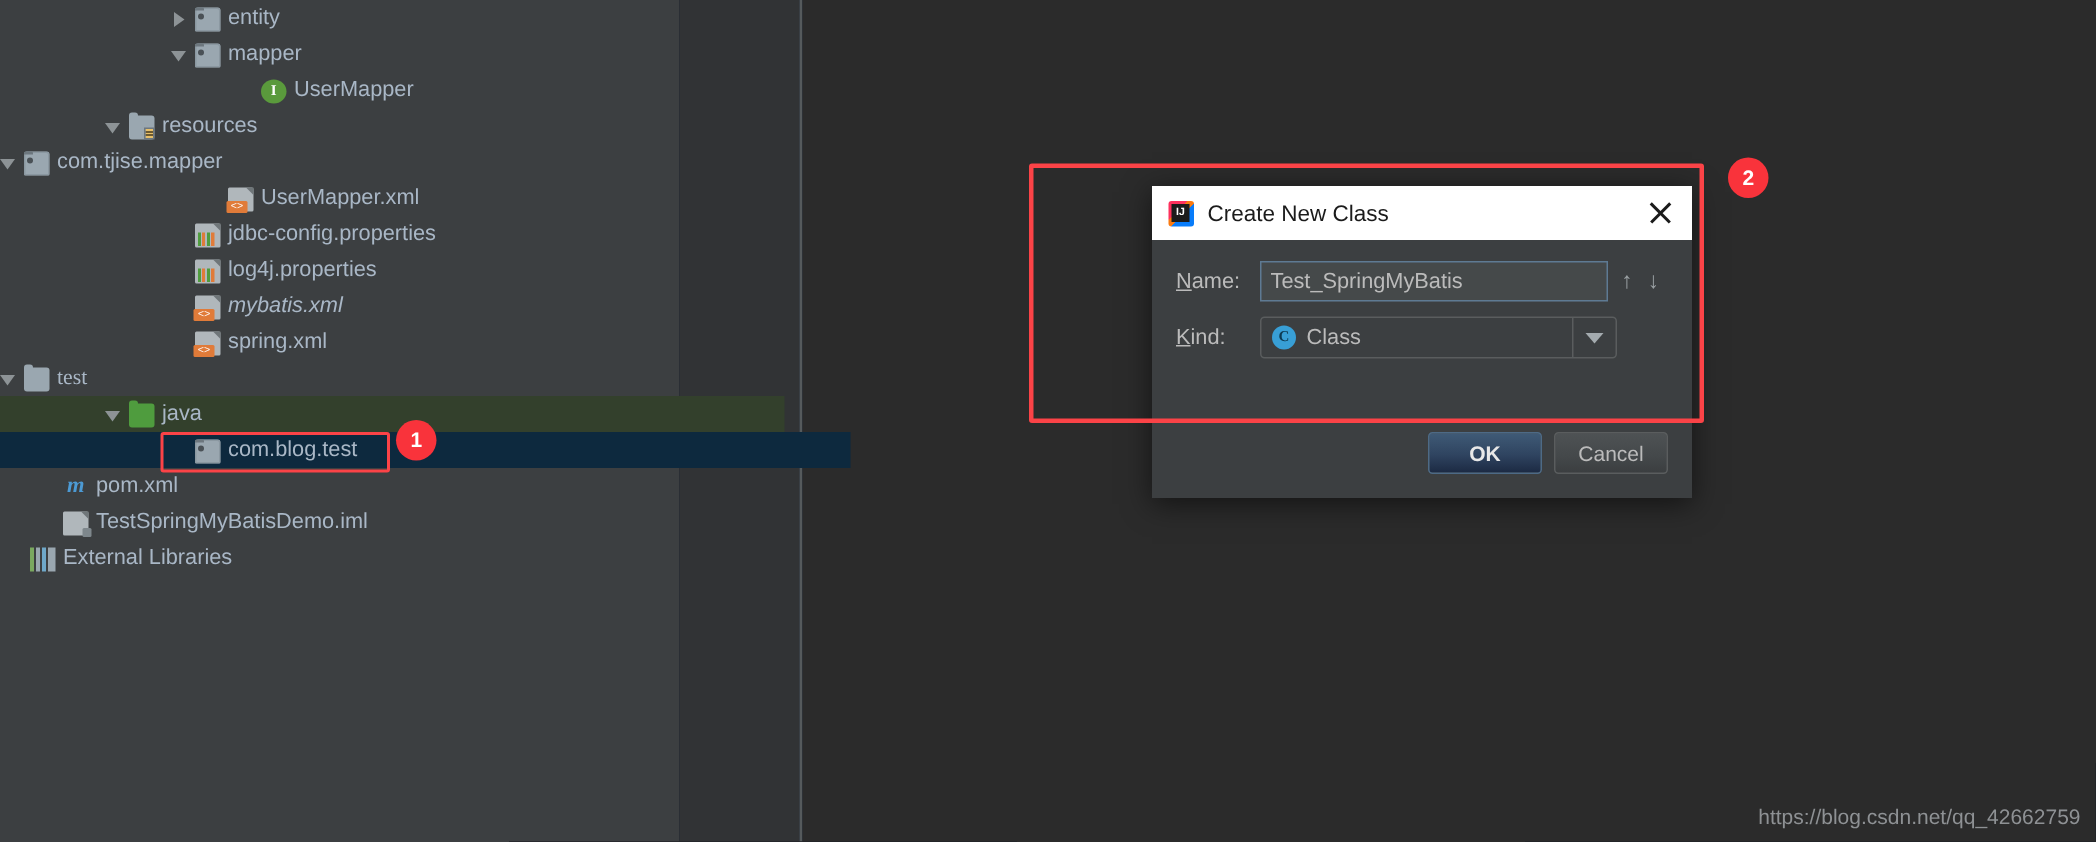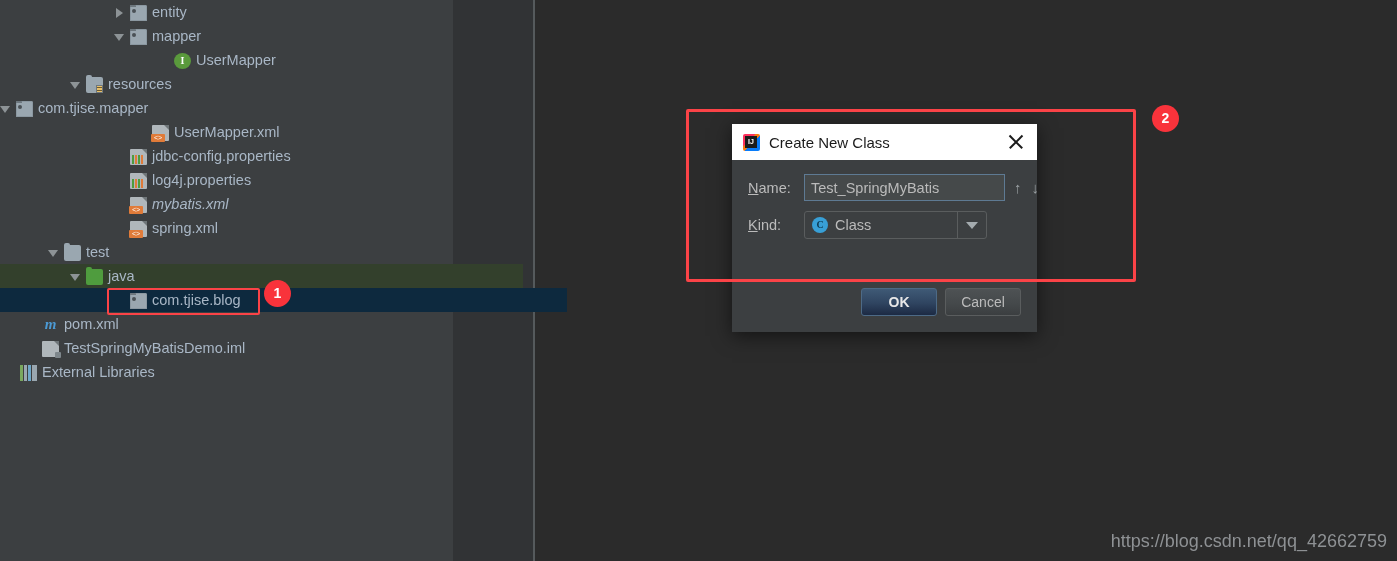--- a/index.html
+++ b/index.html
@@ -328,22 +328,22 @@
     left: 1152px; top: 105px;
     width: 27px; height: 27px;
     line-height: 27px;
     font-size: 14px;
     z-index: 61;
   }
 
   
   .dialog {
     position: absolute;
-    left: 732px; top: 124px;
-    width: 305px;
+    left: 768px; top: 124px;
+    width: 360px;
     background: #3c3f41;
     box-shadow: 0 4px 18px rgba(0,0,0,0.55);
     z-index: 40;
   }
   .dialog-titlebar {
     height: 36px;
     background: #ffffff;
     display: flex;
     align-items: center;
     padding: 0 10px 0 11px;
@@ -521,21 +521,21 @@
     border: 1px solid #5a5d5e;
     color: #bbbbbb;
   }
 
   
   .watermark {
     position: absolute;
     right: 10px;
     bottom: 9px;
     color: #8e9194;
-    font-size: 18px;
+    font-size: 14px;
     font-family: "Liberation Sans", sans-serif;
     white-space: nowrap;
     margin-left: 47px;
   }
 </style>
 </head>
 <body>
 
 <div id="stage">
 
@@ -598,37 +598,37 @@
         <span style="display:inline-block;width:5px"></span>
         <span class="icon ic-xml"></span>
         <span class="label">mybatis.xml</span>
       </div>
       <div class="row" style="padding-left: 114px;">
         <span class="arrow"></span>
         <span style="display:inline-block;width:5px"></span>
         <span class="icon ic-xml"></span>
         <span class="label">spring.xml</span>
       </div>
-      <div class="row" style="padding-left: 48px;">
+      <div class="row" style=" font-family: Liberation Serif, serif;">
         <span class="arrow expanded"></span>
         <span style="display:inline-block;width:5px"></span>
         <span class="icon ic-folder"></span>
         <span class="label">test</span>
       </div>
       <div class="row hl-green" style="padding-left: 70px;">
         <span class="arrow expanded"></span>
         <span style="display:inline-block;width:5px"></span>
         <span class="icon ic-folder green"></span>
         <span class="label">java</span>
       </div>
       <div class="row hl-selected" style="padding-left: 114px;">
         <span class="arrow"></span>
         <span style="display:inline-block;width:5px"></span>
         <span class="icon ic-package"></span>
-        <span class="label">com.tjise.blog</span>
+        <span class="label">com.blog.test</span>
       </div>
       <div class="row" style="padding-left: 26px;">
         <span class="arrow"></span>
         <span style="display:inline-block;width:5px"></span>
         <span class="icon ic-maven">m</span>
         <span class="label">pom.xml</span>
       </div>
       <div class="row" style="padding-left: 26px;">
         <span class="arrow"></span>
         <span style="display:inline-block;width:5px"></span>

